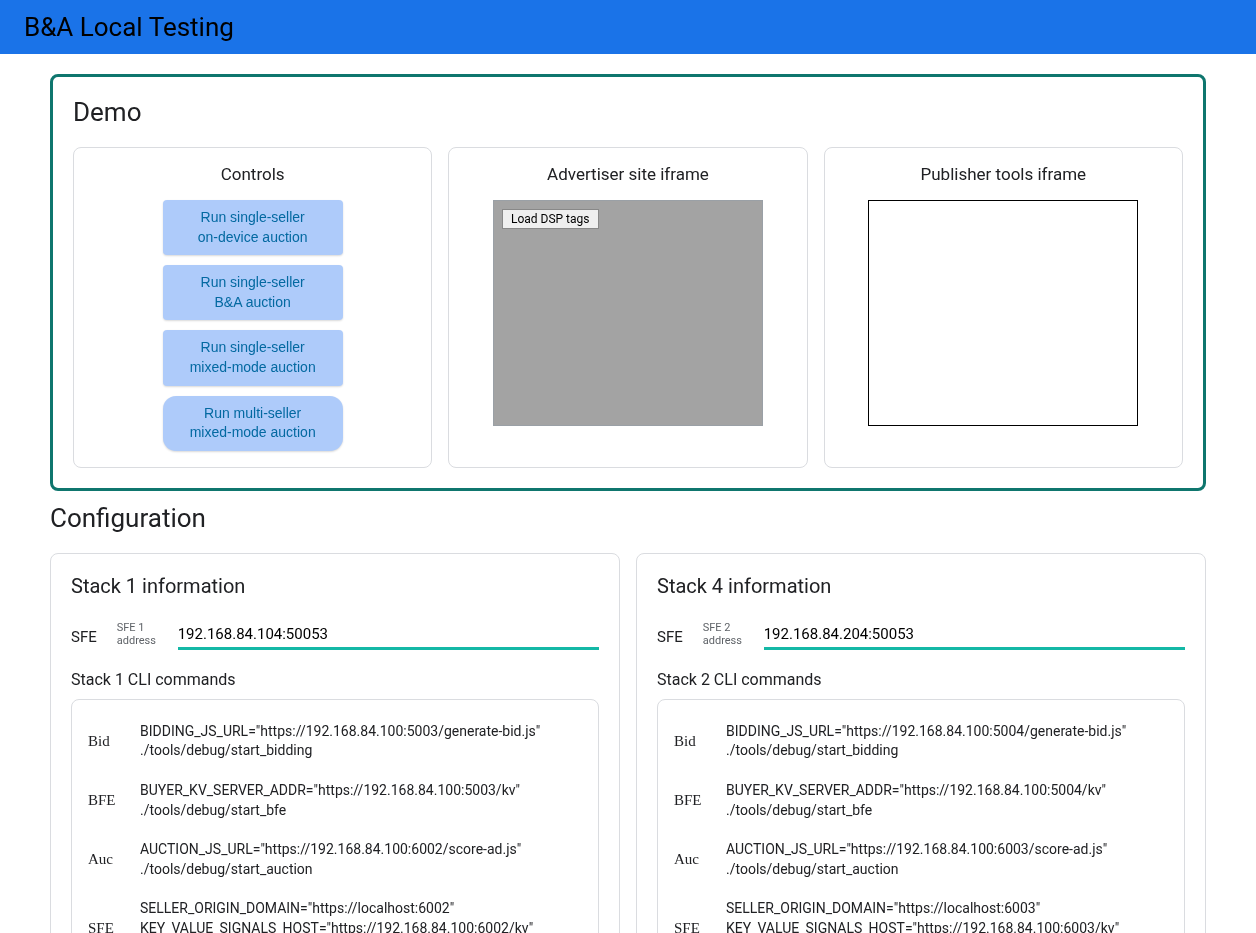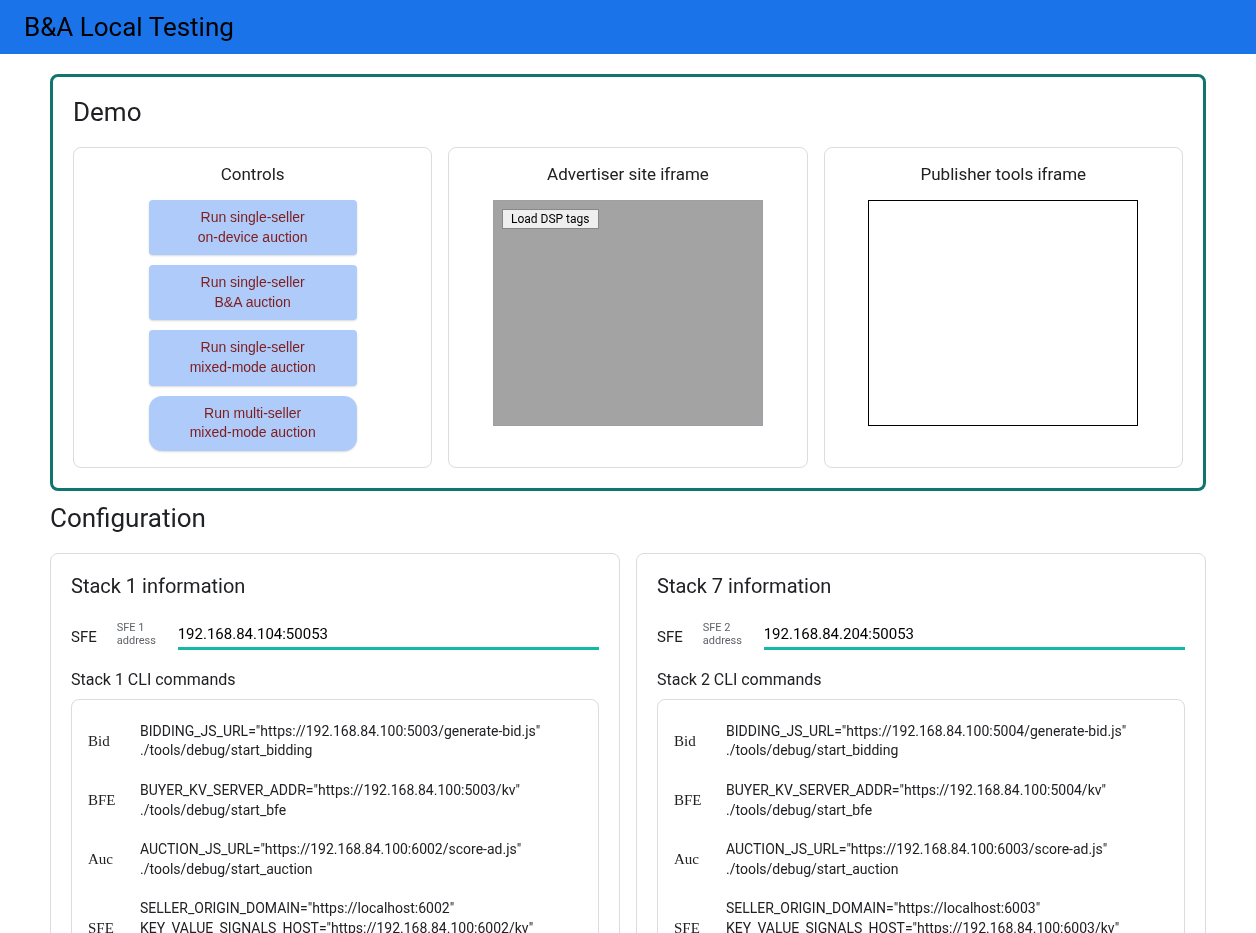--- a/index.html
+++ b/index.html
@@ -56,26 +56,26 @@
       margin-bottom: 16px;
       color: #202124;
     }
     .control-button {
       display: block;
       background: #aecbfa;
       border: none;
       border-radius: 4px;
       padding: 8px 16px;
       font-size: 14px;
-      color: #7f1d1d;
+      color: #0369a1;
       cursor: pointer;
       text-align: center;
       line-height: 1.4;
       margin-bottom: 10px;
-      width: 208px;
+      width: 180px;
       box-shadow: 0 1px 2px rgba(0,0,0,0.15);
     }
     .control-button:last-child {
       margin-bottom: 0;
       border-radius: 13px;
     }
     .iframe-box {
       width: 270px;
       height: 226px;
       border: 1px solid #9aa0a6;
@@ -242,21 +242,21 @@
         <div class="cli-row">
           <div class="cli-key">SFE</div>
           <div class="cli-val">SELLER_ORIGIN_DOMAIN="https://localhost:6002"
 KEY_VALUE_SIGNALS_HOST="https://192.168.84.100:6002/kv"
 ./tools/debug/start_sfe</div>
         </div>
       </div>
     </div>
 
     <div class="config-panel">
-      <div class="config-subtitle">Stack 7 information</div>
+      <div class="config-subtitle">Stack 4 information</div>
       <div class="sfe-row">
         <div class="sfe-label">SFE</div>
         <div class="text-field">
           <div class="text-field-label">SFE 2 address</div>
           <input class="text-field-input" value="192.168.84.204:50053" style="">
         </div>
       </div>
       <div class="cli-title">Stack 2 CLI commands</div>
       <div class="cli-box">
         <div class="cli-row">

